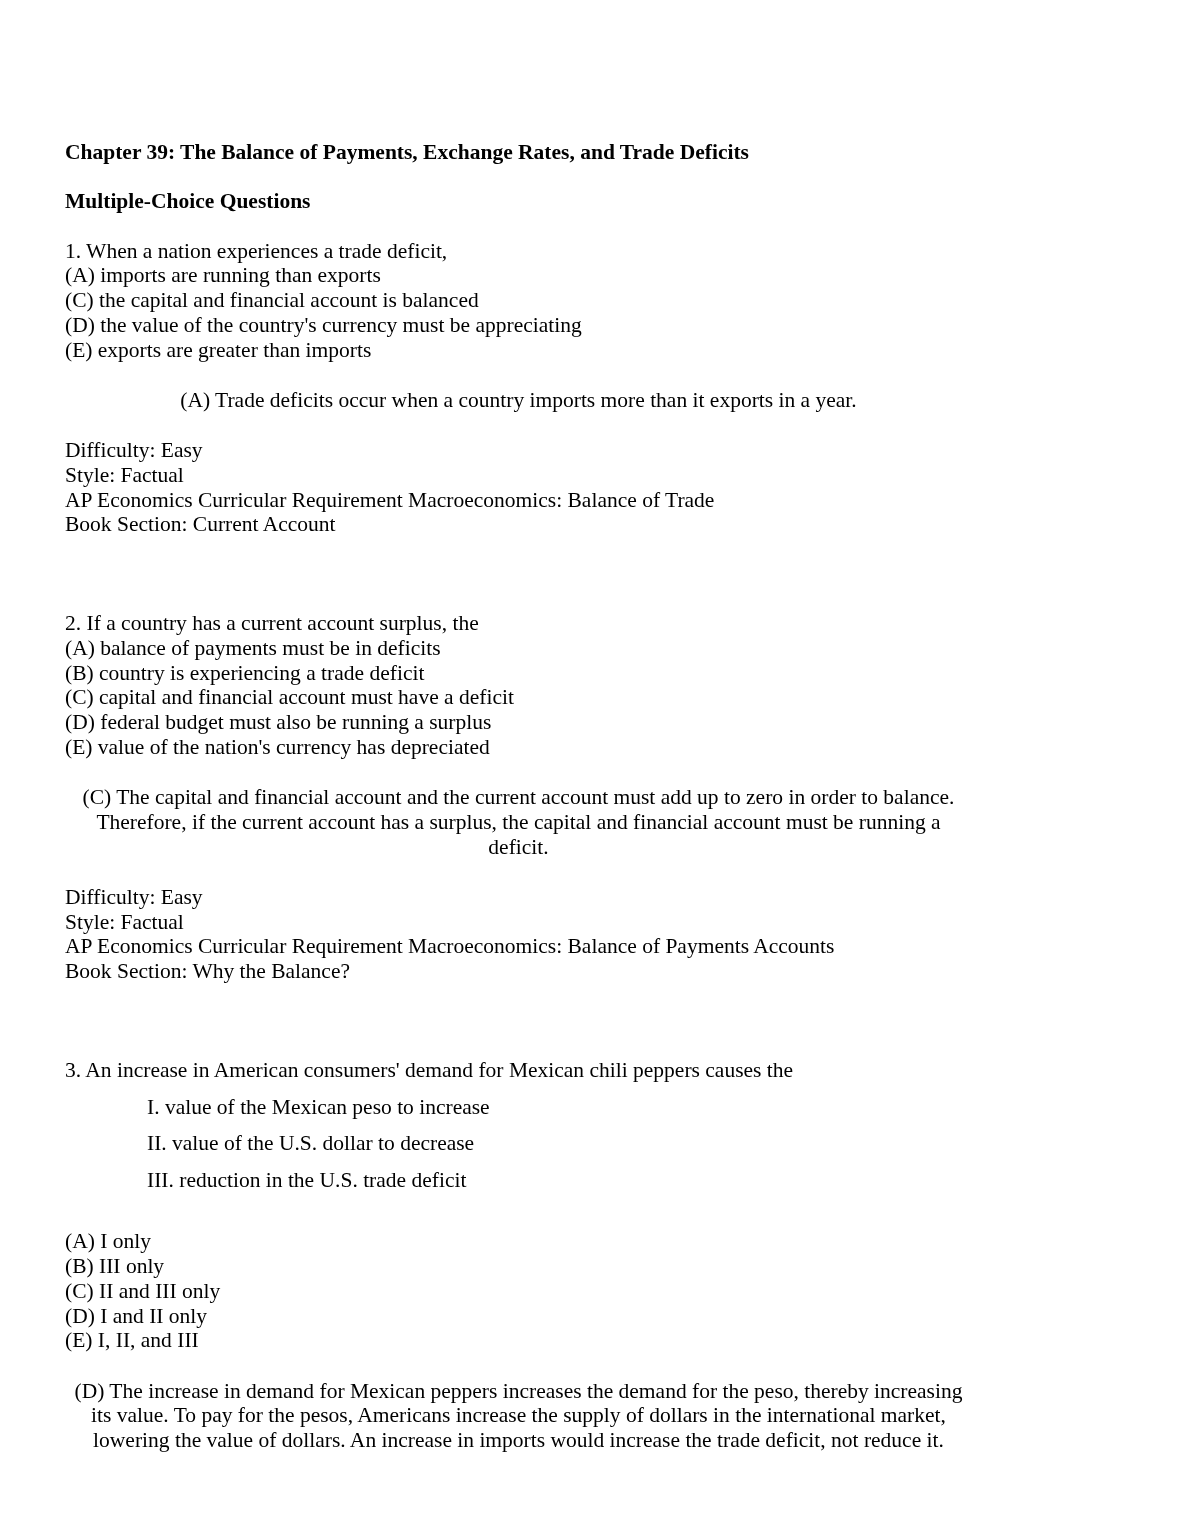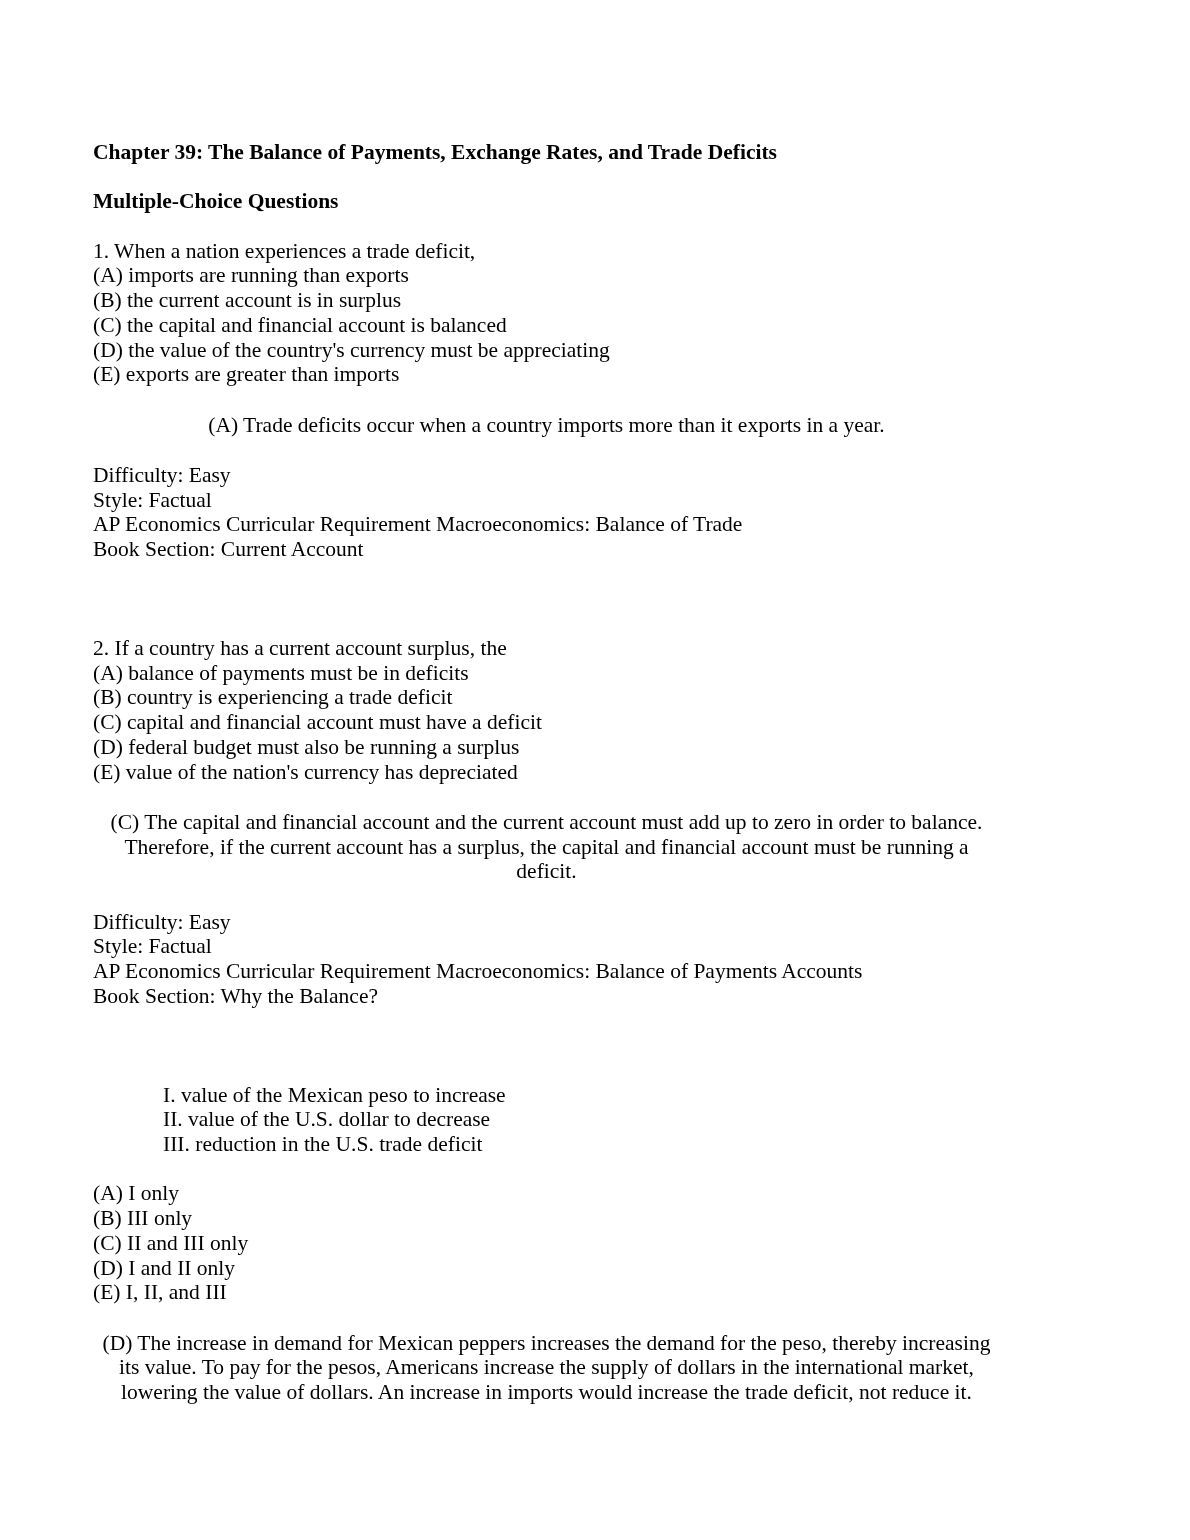--- a/index.html
+++ b/index.html
@@ -11,63 +11,62 @@
     width: 1190px;
     height: 1540px;
     font-family: "Liberation Serif", "DejaVu Serif", serif;
     color: #000000;
     overflow: hidden;
   }
   .page {
     box-sizing: border-box;
     width: 1190px;
     height: 1540px;
-    padding: 140px 143px 0 93px;
+    padding: 140px 143px 0 65px;
     background: #ffffff;
   }
   .doc {
     width: 907px;
     font-size: 21.5px;
     line-height: 24.7px;
   }
   .heading {
     font-weight: bold;
     margin: 0;
   }
   .line {
     margin: 0;
     white-space: pre-wrap;
   }
   .para {
     margin: 1px;
     text-align: center;
   }
   .indent {
-    margin: 0;
+    margin: 12px;
     padding-left: 70px;
   }
   .gap-1 { height: 24.7px; }
   .gap-3 { height: 74.1px; }
   .block { margin: 0; }
 </style>
 </head>
 <body>
 
 <div class="page">
   <div class="doc">
 
     <p class="heading">Chapter 39: The Balance of Payments, Exchange Rates, and Trade Deficits</p>
     <div class="gap-1"></div>
     <p class="heading">Multiple-Choice Questions</p>
     <div class="gap-1"></div>
 
     <div class="block">
       <p class="line">1. When a nation experiences a trade deficit,</p>
       <p class="line">(A) imports are running than exports</p>
-      <p class="line">(B) the current account is in surplus</p>
       <p class="line">(C) the capital and financial account is balanced</p>
       <p class="line">(D) the value of the country's currency must be appreciating</p>
       <p class="line">(E) exports are greater than imports</p>
       <div class="gap-1"></div>
       <p class="para">(A) Trade deficits occur when a country imports more than it exports in a year.</p>
       <div class="gap-1"></div>
       <p class="line">Difficulty: Easy</p>
       <p class="line">Style: Factual</p>
       <p class="line">AP Economics Curricular Requirement Macroeconomics: Balance of Trade</p>
       <p class="line">Book Section: Current Account</p>
@@ -87,20 +86,21 @@
       <div class="gap-1"></div>
       <p class="line">Difficulty: Easy</p>
       <p class="line">Style: Factual</p>
       <p class="line">AP Economics Curricular Requirement Macroeconomics: Balance of Payments Accounts</p>
       <p class="line">Book Section: Why the Balance?</p>
     </div>
 
     <div class="gap-3"></div>
 
     <div class="block">
+      <p class="line">3. An increase in American consumers' demand for Mexican chili peppers causes the</p>
       <p class="indent">I. value of the Mexican peso to increase</p>
       <p class="indent">II. value of the U.S. dollar to decrease</p>
       <p class="indent">III. reduction in the U.S. trade deficit</p>
       <div class="gap-1"></div>
       <p class="line">(A) I only</p>
       <p class="line">(B) III only</p>
       <p class="line">(C) II and III only</p>
       <p class="line">(D) I and II only</p>
       <p class="line">(E) I, II, and III</p>
       <div class="gap-1"></div>

